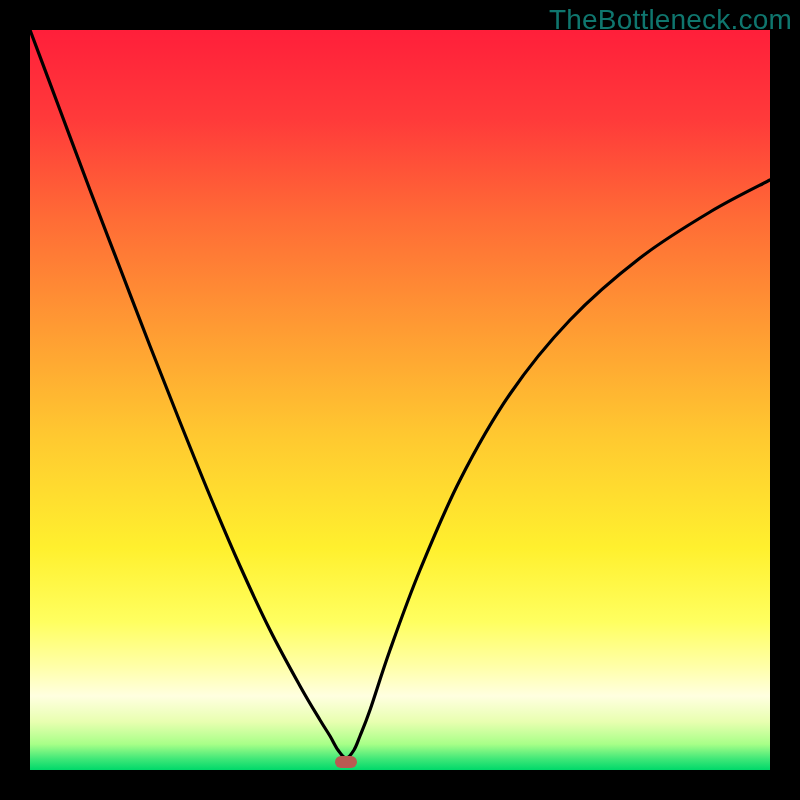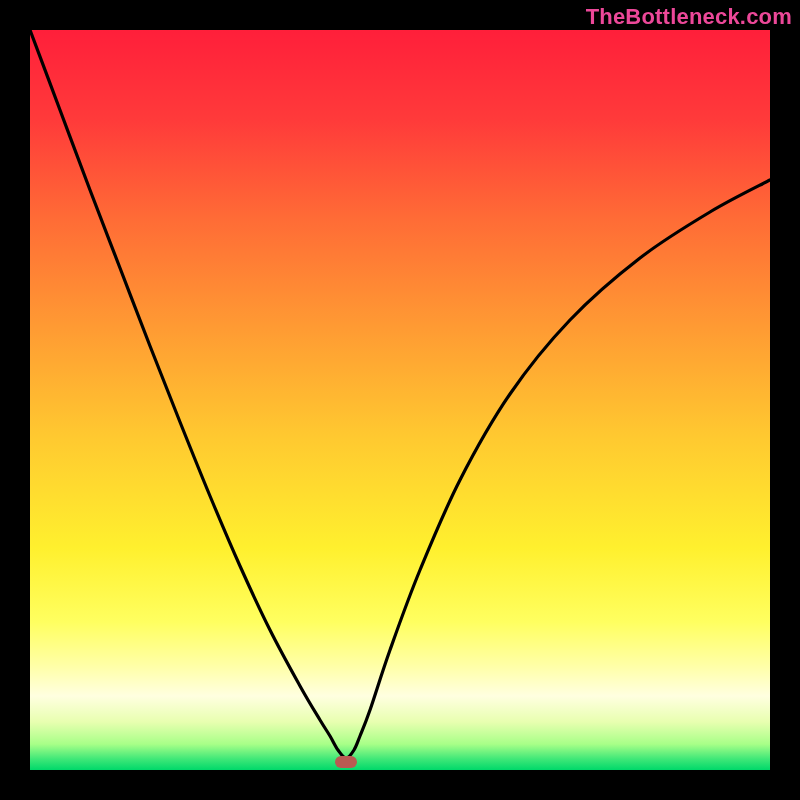--- a/index.html
+++ b/index.html
@@ -32,24 +32,23 @@
     inset: 0;
   }
   .curve {
     position: absolute;
     inset: 0;
   }
   .watermark {
     position: absolute;
     top: 4px;
     right: 8px;
-    color: #ec4899;
-    font-size: 22px;
+    color: #0f766e;
+    font-size: 28px;
     letter-spacing: 0.2px;
-    font-weight: bold;
   }
   .marker {
     position: absolute;
     width: 22px;
     height: 12px;
     background: #b85a52;
     border-radius: 6px;
     transform: translate(-50%, -50%);
   }
 </style>

